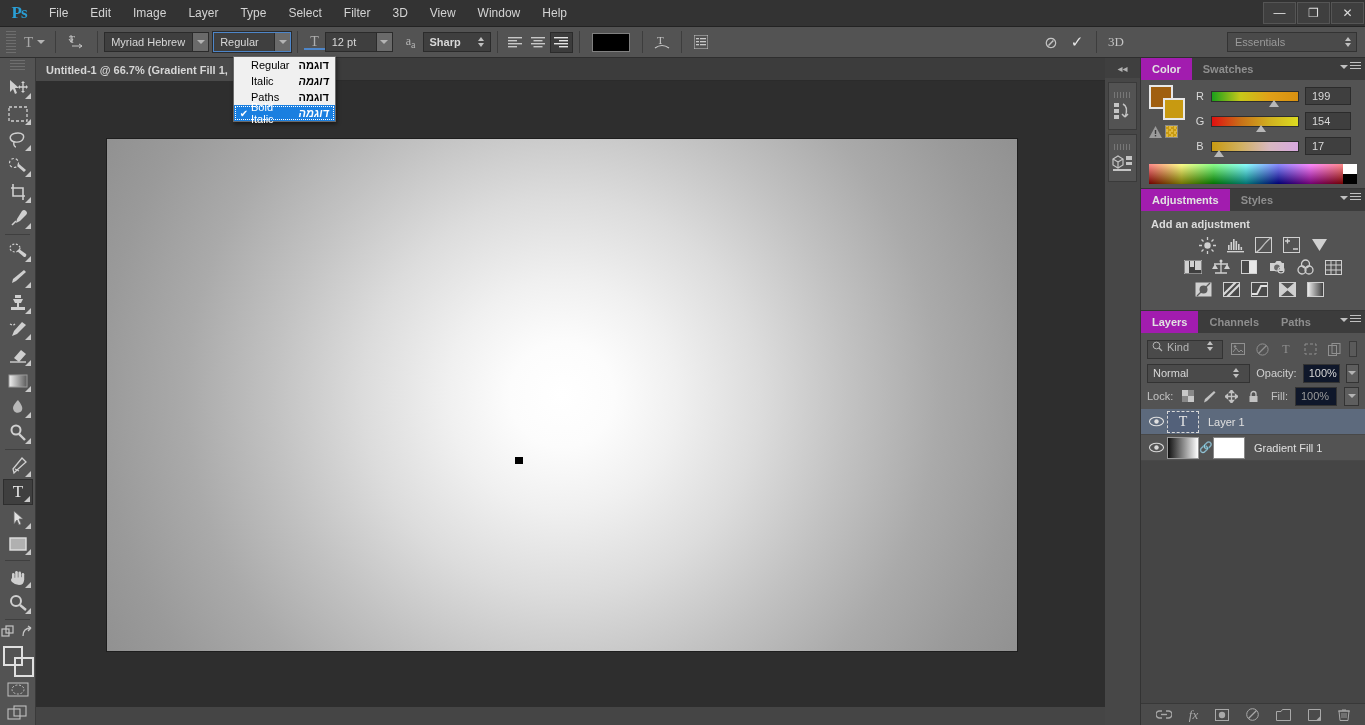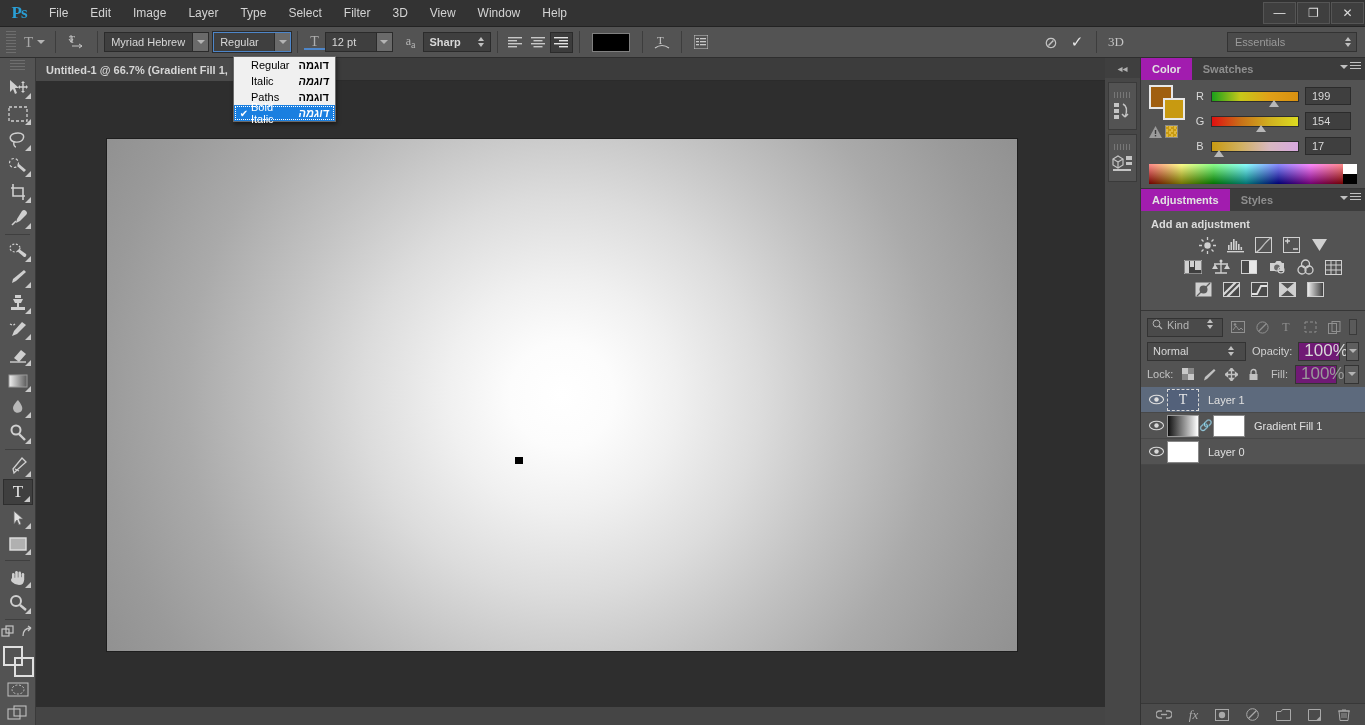--- a/index.html
+++ b/index.html
@@ -193,22 +193,22 @@
   .adj-icon { width:20px; height:18px; display:flex; align-items:center; justify-content:center; }
 
   
   .filter-row { display:flex; align-items:center; gap:6px; height:24px; }
   .kind-sel { width:76px; height:19px; background:#4a4a4a; border:1px solid #333;
               display:flex; align-items:flex-start; gap:4px; padding:0 4px; color:#b4b4b4; font-size:11px; }
   .fil-ic { width:18px; height:18px; display:flex; align-items:center; justify-content:center; color:#8c8c8c; }
   .blend-row { display:flex; align-items:center; gap:6px; height:24px; }
   .blend-sel { width:118px; height:19px; background:#4a4a4a; border:1px solid #333;
                display:flex; align-items:center; padding:0 5px; color:#d8d8d8; font-size:11px; }
-  .op-val { width:42px; height:19px; background:#701a75; border:1px solid #333;
-            display:flex; align-items:center; padding-left:5px; color:#d8d8d8; font-size:17px; }
+  .op-val { width:42px; height:19px; background:#0f172a; border:1px solid #333;
+            display:flex; align-items:center; padding-left:5px; color:#d8d8d8; font-size:11px; }
   .op-btn { width:15px; height:19px; background:#5e5e5e; border:1px solid #333;
             display:flex; align-items:center; justify-content:center; }
   .lock-row { display:flex; align-items:center; gap:7px; height:22px; color:#c2c2c2; font-size:11px; }
   .lock-ic { width:15px; height:15px; display:flex; align-items:center; justify-content:center; }
   .layer-list { background:#535353; }
   .layer-row { display:flex; align-items:center; height:26px; border-bottom:1px solid #484848;
                padding-left:4px; }
   .layer-row.sel { background:#5d6a7d; }
   .eye { width:22px; display:flex; align-items:center; justify-content:center; }
   .thumb { width:32px; height:22px; background:#fff; border:1px solid #888; }
@@ -849,20 +849,29 @@
                   </linearGradient>
                 </defs>
               <rect x="0.5" y="0.5" width="16" height="14" fill="url(#gm)" stroke="#d0d0d0"></rect>
               </svg>
             </div>
         </div>
       </div>
     </div>
 
     <div class="panel" style="position:relative;height:400px">
+      <div class="tabrow">
+        <div class="ptab active">Layers</div>
+        <div class="ptab">Channels</div>
+        <div class="ptab">Paths</div>
+        <div class="pmenu">
+          <span class="tri"></span>
+            <span class="lines"></span>
+        </div>
+      </div>
 
       <div class="pbody" style="padding:4px 6px 2px">
         <div class="filter-row">
           <div class="kind-sel">
             <svg width="11" height="11">
                 <circle cx="4.5" cy="4.5" r="3.4" fill="none" stroke="#b4b4b4"></circle>
               <path d="M7 7 L10 10" stroke="#b4b4b4" stroke-width="1.3"></path>
               </svg>
             <span>Kind</span>
             <span class="spin">
@@ -968,30 +977,20 @@
           <span class="eye">
             <svg width="15" height="11">
                 <ellipse cx="7.5" cy="5.5" rx="7" ry="4.3" fill="none" stroke="#d8d8d8" stroke-width="1.1"></ellipse>
               <circle cx="7.5" cy="5.5" r="2.2" fill="#d8d8d8"></circle>
               </svg>
             </span>
           <span class="thumb grad"></span>
           <span class="link-ic">🔗</span>
           <span class="thumb"></span>
           <span class="lname">Gradient Fill 1</span>
-        </div>
-        <div class="layer-row">
-          <span class="eye">
-            <svg width="15" height="11">
-                <ellipse cx="7.5" cy="5.5" rx="7" ry="4.3" fill="none" stroke="#d8d8d8" stroke-width="1.1"></ellipse>
-              <circle cx="7.5" cy="5.5" r="2.2" fill="#d8d8d8"></circle>
-              </svg>
-            </span>
-          <span class="thumb"></span>
-          <span class="lname">Layer 0</span>
         </div>
       </div>
     </div>
 
     <div class="layer-foot">
       <span class="lf-ic">
         <svg width="16" height="11">
             <g fill="none" stroke="#a8a8a8" stroke-width="1.4">
           <path d="M6 2 H3.5 a3.5 3.5 0 0 0 0 7 H6"></path>
               <path d="M10 2 h2.5 a3.5 3.5 0 0 1 0 7 H10"></path>

